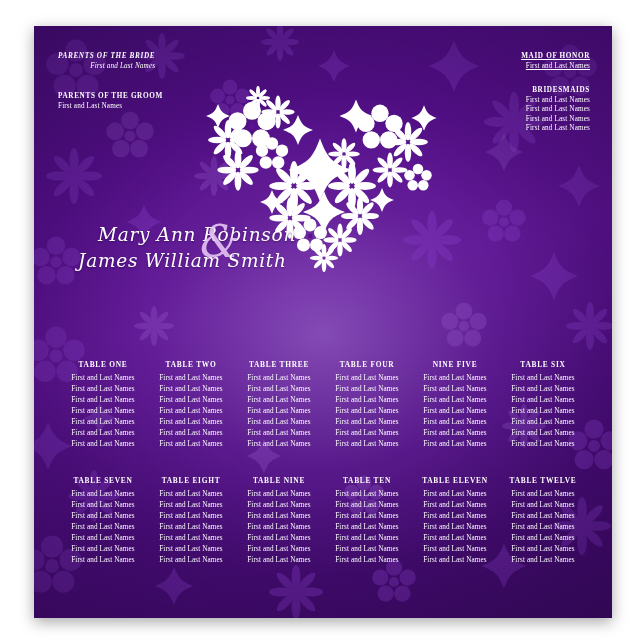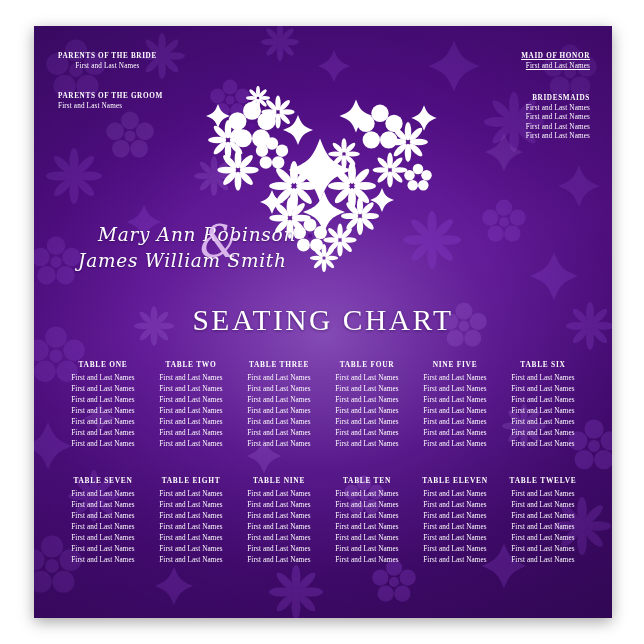--- a/index.html
+++ b/index.html
@@ -75,24 +75,24 @@
     font-weight: bold;
     margin-bottom: 1px;
     white-space: nowrap;
   }
   .corner-name {
     font-size: 7.2px;
     letter-spacing: 0.02em;
     white-space: nowrap;
   }
 
-  #parents-bride { left: 24px; top: 26px; text-align: center; }
+  #parents-bride { left: 24px; top: 26px; text-align: right; font-style: italic; }
   #parents-groom { left: 24px; top: 66px; text-align: left; }
   #maid-of-honor { right: 22px; top: 26px; text-align: right; text-decoration: underline; }
-  #bridesmaids   { right: 22px; top: 60px; text-align: right; margin-top: 8px; }
+  #bridesmaids   { right: 22px; top: 60px; text-align: right; }
 
   
   #couple {
     position: absolute;
     left: 38px;
     top: 198px;
     width: 300px;
     height: 66px;
   }
   .script-name {
@@ -345,21 +345,20 @@
       <div class="corner-name">First and Last Names</div>
       <div class="corner-name">First and Last Names</div>
     </div>
 
     <div id="couple">
       <div class="script-name" id="bride-name">Mary Ann Robinson</div>
       <div id="ampersand">&amp;</div>
       <div class="script-name" id="groom-name">James William Smith</div>
     </div>
 
-    <div id="seating-chart-title">SEATING CHART</div>
 
     <div class="tables-grid" id="tables-row-1">
       <div class="table-col">
         <div class="table-name">TABLE ONE</div>
         <div class="guest">First and Last Names</div>
         <div class="guest">First and Last Names</div>
         <div class="guest">First and Last Names</div>
         <div class="guest">First and Last Names</div>
         <div class="guest">First and Last Names</div>
         <div class="guest">First and Last Names</div>

